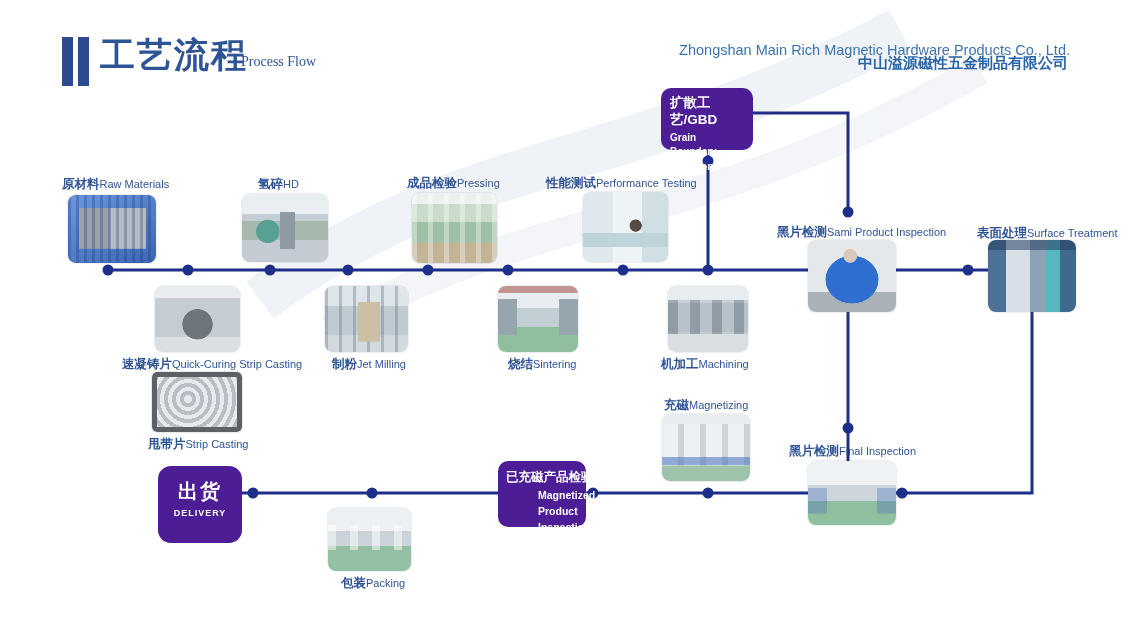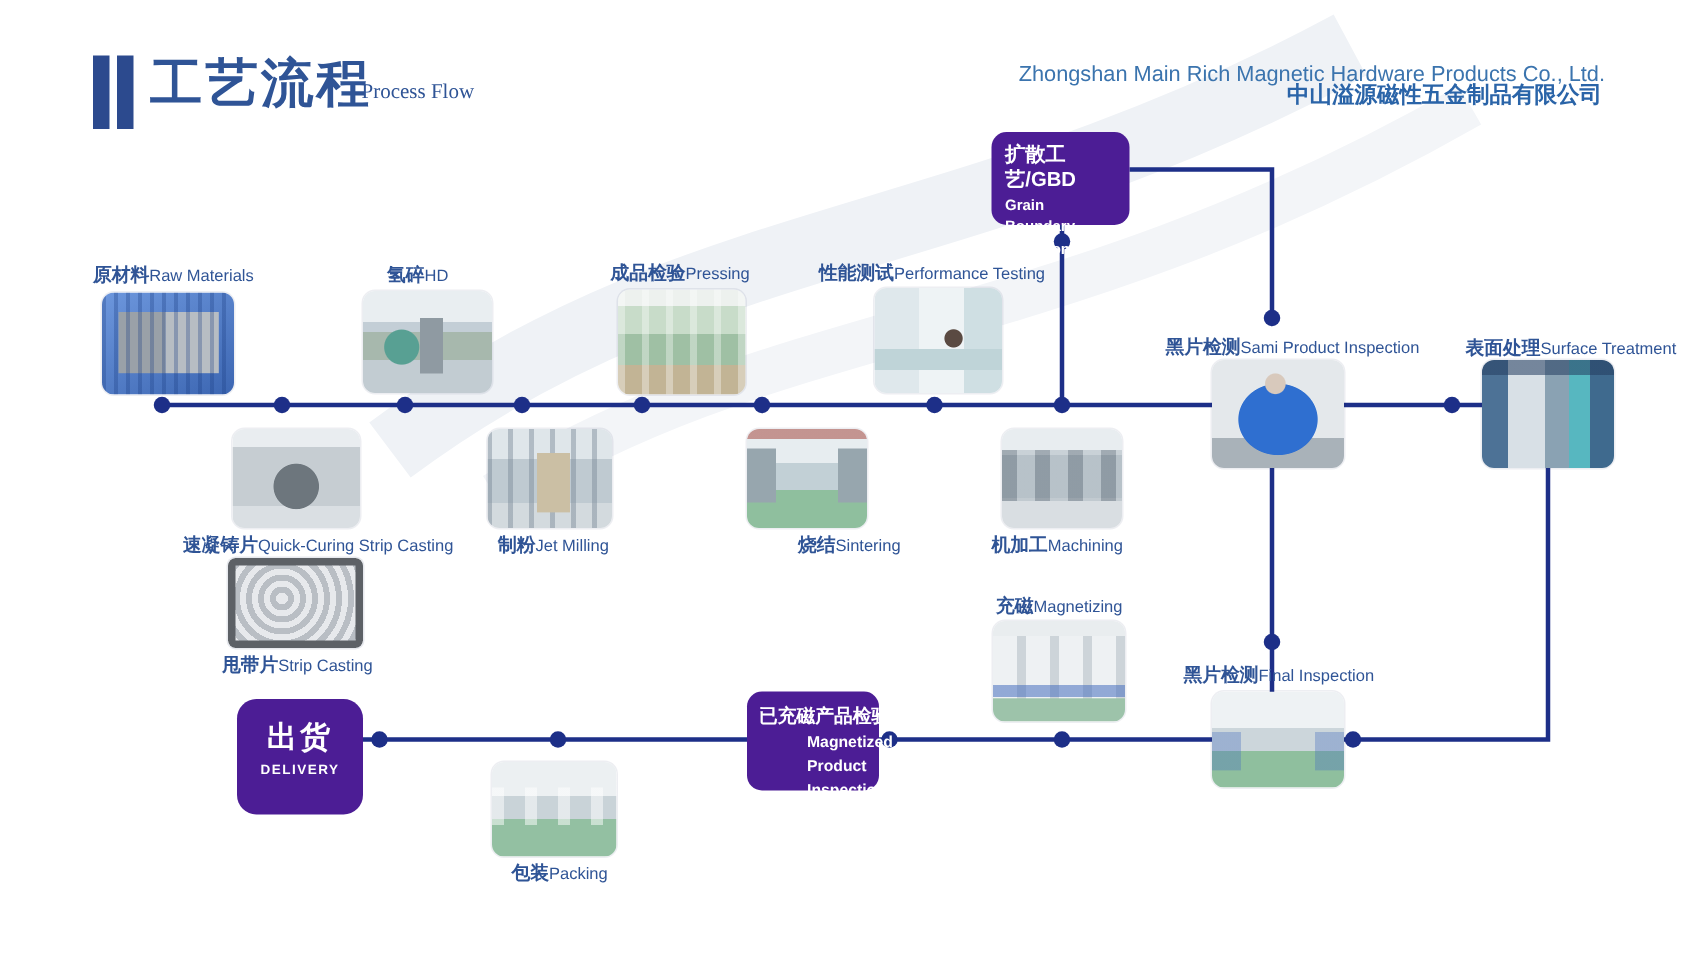--- a/index.html
+++ b/index.html
@@ -229,21 +229,21 @@
 </div>
 <div class="lbl" style="left:977px;top:223px;">
   <span class="zh">表面处理</span><span class="en">Surface Treatment</span>
 </div>
 <div class="lbl" style="left:122px;top:354px;">
   <span class="zh">速凝铸片</span><span class="en">Quick-Curing Strip Casting</span>
 </div>
 <div class="lbl" style="left:332px;top:354px;">
   <span class="zh">制粉</span><span class="en">Jet Milling</span>
 </div>
-<div class="lbl" style="left:508px;top:354px;margin-left:24px;">
+<div class="lbl" style="left:508px;top:354px;">
   <span class="zh">烧结</span><span class="en">Sintering</span>
 </div>
 <div class="lbl" style="left:661px;top:354px;">
   <span class="zh">机加工</span><span class="en">Machining</span>
 </div>
 <div class="lbl" style="left:148px;top:434px;">
   <span class="zh">甩带片</span><span class="en">Strip Casting</span>
 </div>
 <div class="lbl" style="left:664px;top:395px;text-align:center;">
   <span class="zh">充磁</span><span class="en">Magnetizing</span>

